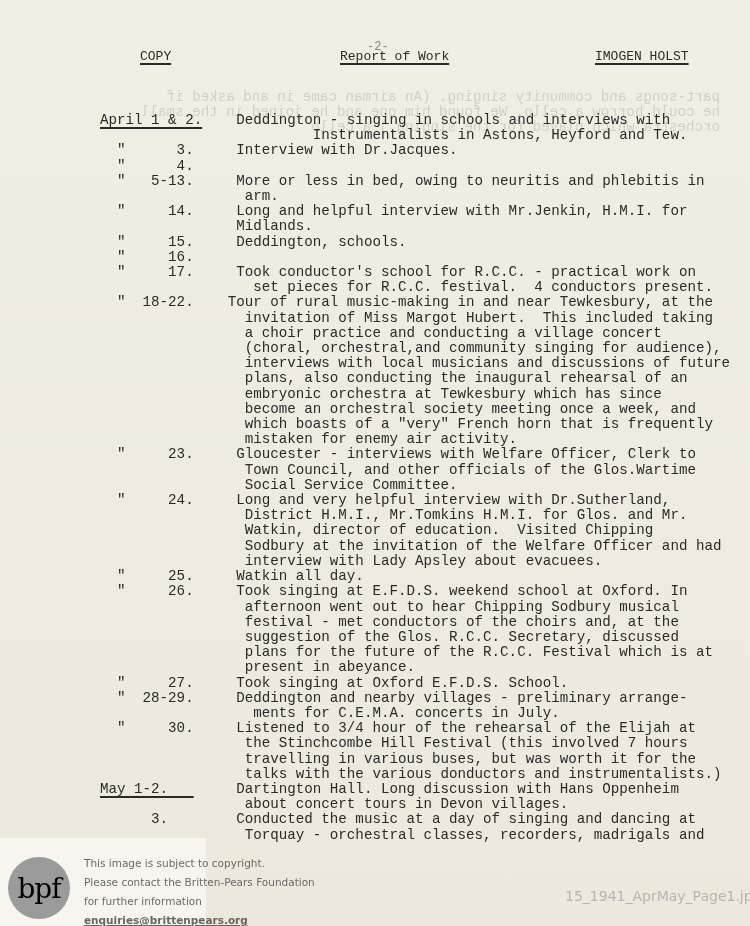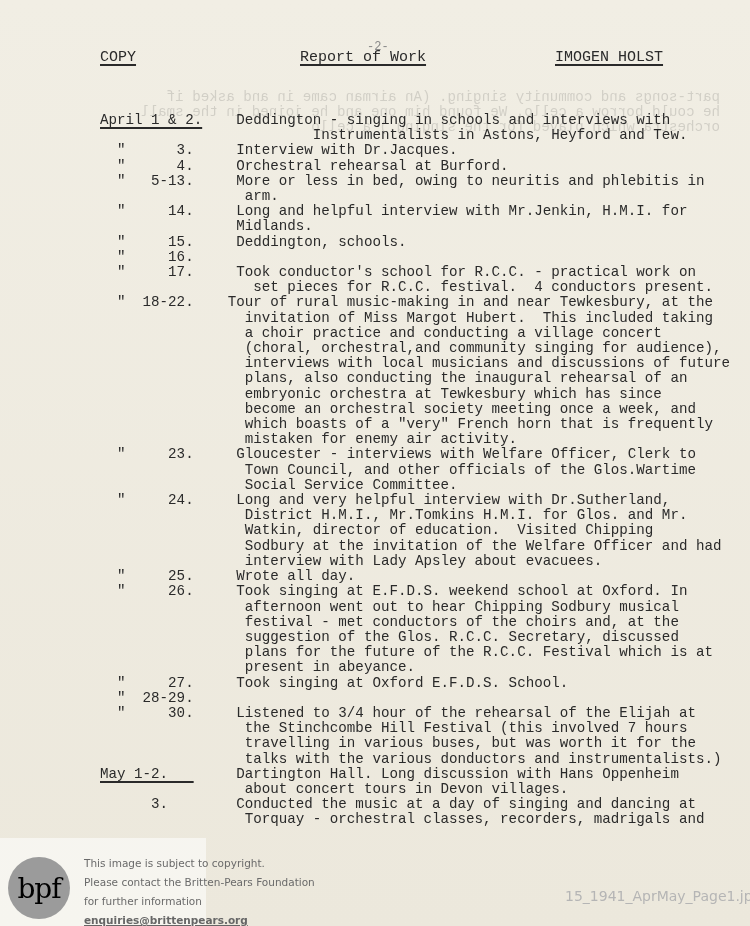--- a/index.html
+++ b/index.html
@@ -9,21 +9,21 @@
       font-family: "Liberation Mono", "DejaVu Sans Mono", monospace;
       color: #2a2a2a;
     }
     .page { position: absolute; inset: 0; background: linear-gradient(180deg, #f1eee4 0%, #ece8dc 100%); }
     .bleed {
       position: absolute; left: 20px; top: 90px; width: 700px;
       transform: scaleX(-1); color: rgba(60,60,60,0.17);
       font-size: 14.2px; line-height: 15.2px; white-space: pre;
     }
     .pagenum { position: absolute; top: 40px; left: 367px; font-size: 12px; color: #888; }
-    .hdr { position: absolute; font-size: 15px; }
+    .hdr { position: absolute; font-size: 13px; margin-left: 40px; }
     .u { text-decoration: underline; text-decoration-thickness: 2px; text-underline-offset: 3px; }
     .hdr-copy { left: 100px; top: 49px; }
     .hdr-title { left: 300px; top: 49px; }
     .hdr-sub { left: 270px; top: 64px; }
     .hdr-author { left: 555px; top: 49px; }
     .body { position: absolute; left: 100px; top: 113px; width: 650px; font-size: 14.2px; line-height: 15.2px; }
     .entry { display: flex; gap: 34px; }
     .date { white-space: pre; flex: none; }
     .text { white-space: pre-wrap; }
     .wm { position: absolute; left: 0; top: 838px; width: 206px; height: 88px; background: rgba(255,255,255,0.55); }
@@ -51,21 +51,20 @@
         <span class="date u">April 1 &amp; 2.</span>
         <span class="text">Deddington - singing in schools and interviews with
          Instrumentalists in Astons, Heyford and Tew.</span>
       </div>
     <div class="entry">
         <span class="date">  "      3.</span>
         <span class="text"> Interview with Dr.Jacques.</span>
       </div>
     <div class="entry">
         <span class="date">  "      4.</span>
-        <span class="text"> Orchestral rehearsal at Burford.</span>
       </div>
     <div class="entry">
         <span class="date">  "   5-13.</span>
         <span class="text"> More or less in bed, owing to neuritis and phlebitis in
   arm.</span>
       </div>
     <div class="entry">
         <span class="date">  "     14.</span>
         <span class="text"> Long and helpful interview with Mr.Jenkin, H.M.I. for
  Midlands.</span>
@@ -104,37 +103,39 @@
     <div class="entry">
         <span class="date">  "     24.</span>
         <span class="text"> Long and very helpful interview with Dr.Sutherland,
   District H.M.I., Mr.Tomkins H.M.I. for Glos. and Mr.
   Watkin, director of education.  Visited Chipping
   Sodbury at the invitation of the Welfare Officer and had
   interview with Lady Apsley about evacuees.</span>
       </div>
     <div class="entry">
         <span class="date">  "     25.</span>
-        <span class="text"> Wrote all day.</span>
+        <span class="text"> Watkin all day.</span>
       </div>
     <div class="entry">
         <span class="date">  "     26.</span>
         <span class="text"> Took singing at E.F.D.S. weekend school at Oxford. In
   afternoon went out to hear Chipping Sodbury musical
   festival - met conductors of the choirs and, at the
   suggestion of the Glos. R.C.C. Secretary, discussed
   plans for the future of the R.C.C. Festival which is at
   present in abeyance.</span>
       </div>
     <div class="entry">
         <span class="date">  "     27.</span>
         <span class="text"> Took singing at Oxford E.F.D.S. School.</span>
       </div>
     <div class="entry">
         <span class="date">  "  28-29.</span>
+        <span class="text"> Deddington and nearby villages - preliminary arrange-
+   ments for C.E.M.A. concerts in July.</span>
       </div>
     <div class="entry">
         <span class="date">  "     30.</span>
         <span class="text"> Listened to 3/4 hour of the rehearsal of the Elijah at
   the Stinchcombe Hill Festival (this involved 7 hours
   travelling in various buses, but was worth it for the
   talks with the various donductors and instrumentalists.)</span>
       </div>
     <div class="entry">
         <span class="date u">May 1-2.   </span>

